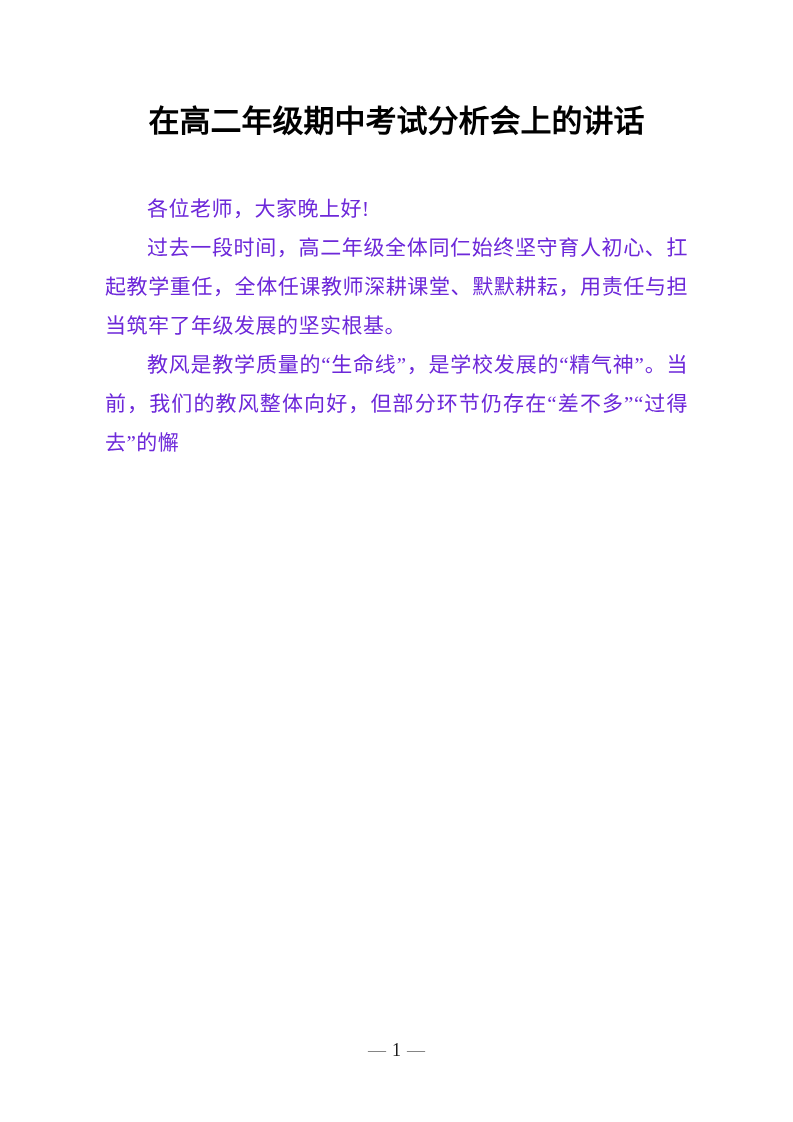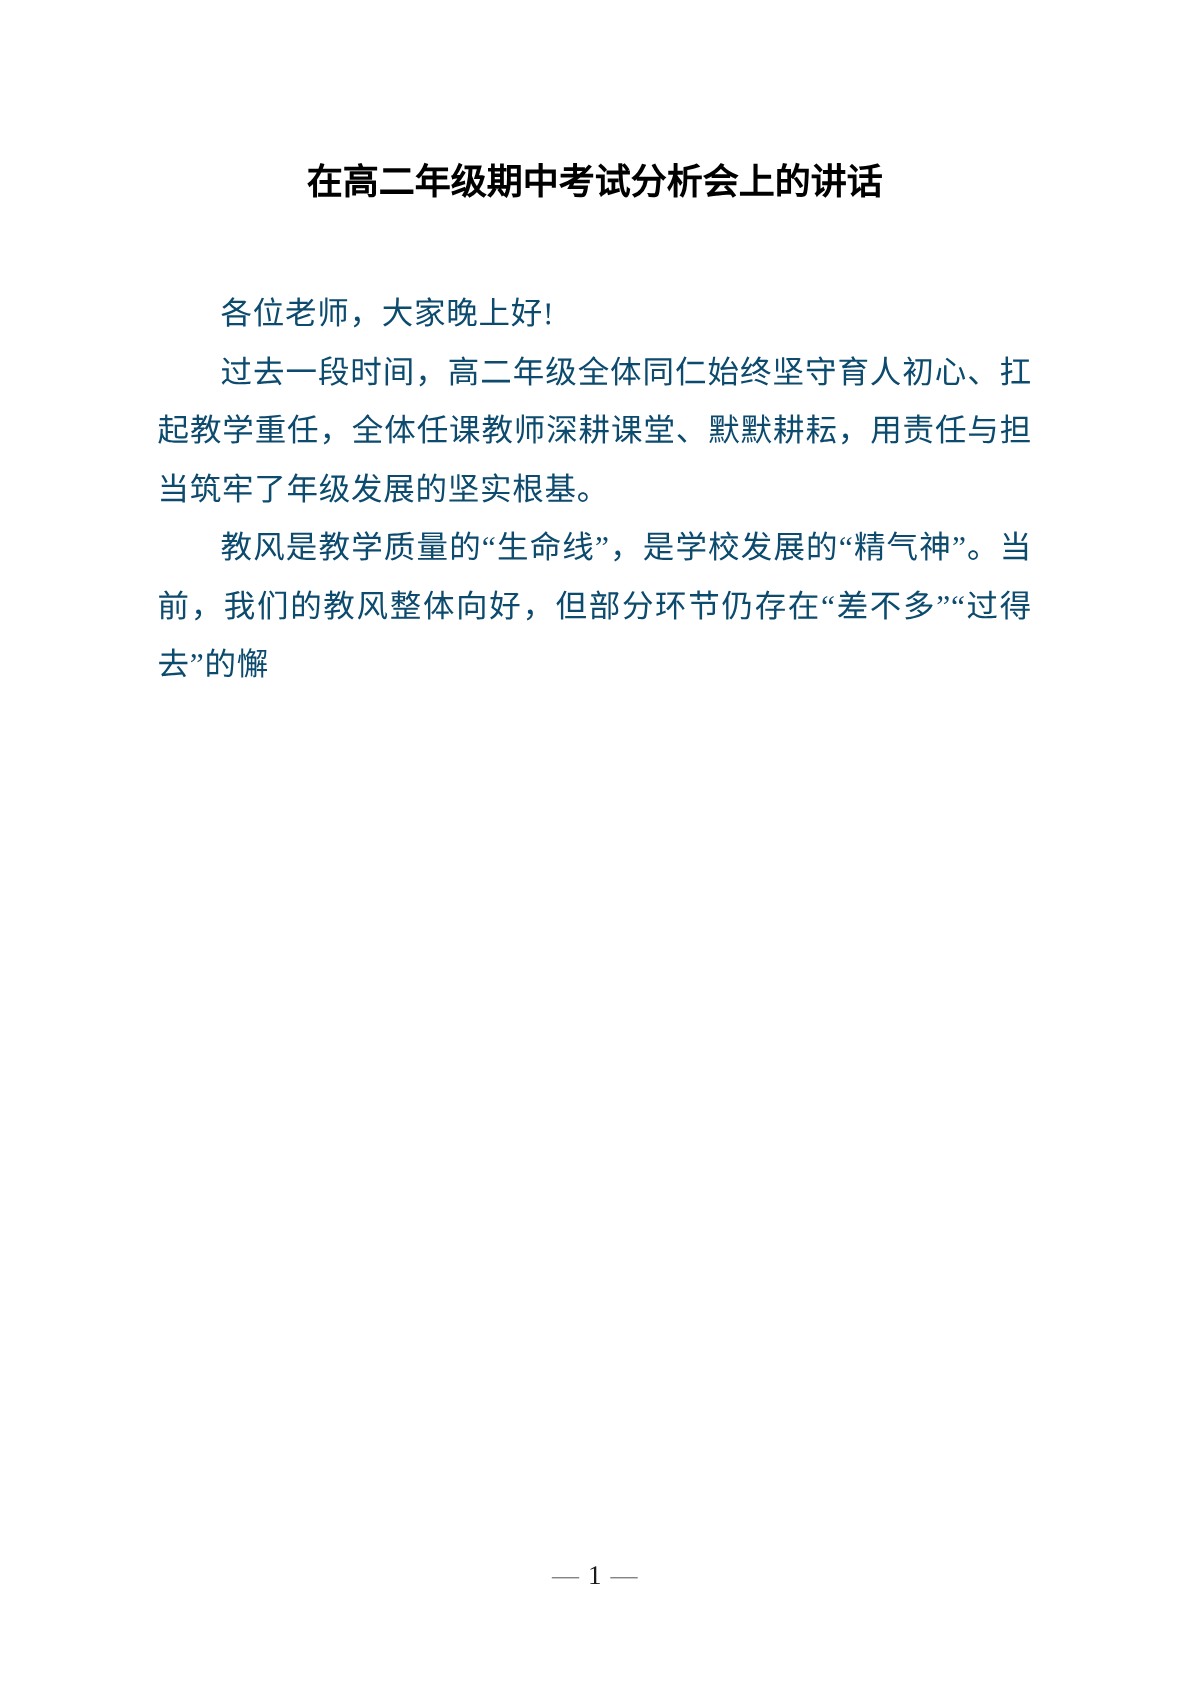--- a/index.html
+++ b/index.html
@@ -12,41 +12,41 @@
     width: 793px;
     height: 1122px;
     background: #ffffff;
     overflow: hidden;
     font-family: "Liberation Serif", "DejaVu Serif", serif;
     color: #000000;
   }
   .doc-title {
     margin: 100px 40px 46px 40px;
     text-align: center;
-    font-size: 24px;
+    font-size: 31px;
     line-height: 44px;
     font-weight: bold;
     font-family: "Liberation Serif", "DejaVu Serif", serif;
     letter-spacing: 0px;
     color: #000000;
   }
   .doc-body {
     padding: 0 105px;
     width: 583px;
   }
   .para {
     margin: 0;
     font-size: 21px;
     line-height: 39px;
     text-indent: 2em;
     text-align: justify;
     text-justify: inter-character;
     letter-spacing: 0.5px;
     word-break: break-all;
-    color: #0c4a6e;
+    color: #6d28d9;
   }
   .para.heading {
     font-family: "Liberation Sans", "DejaVu Sans", sans-serif;
     font-weight: bold;
     letter-spacing: 0.2px;
   }
   .footer {
     position: absolute;
     top: 1038px;
     left: 0;

